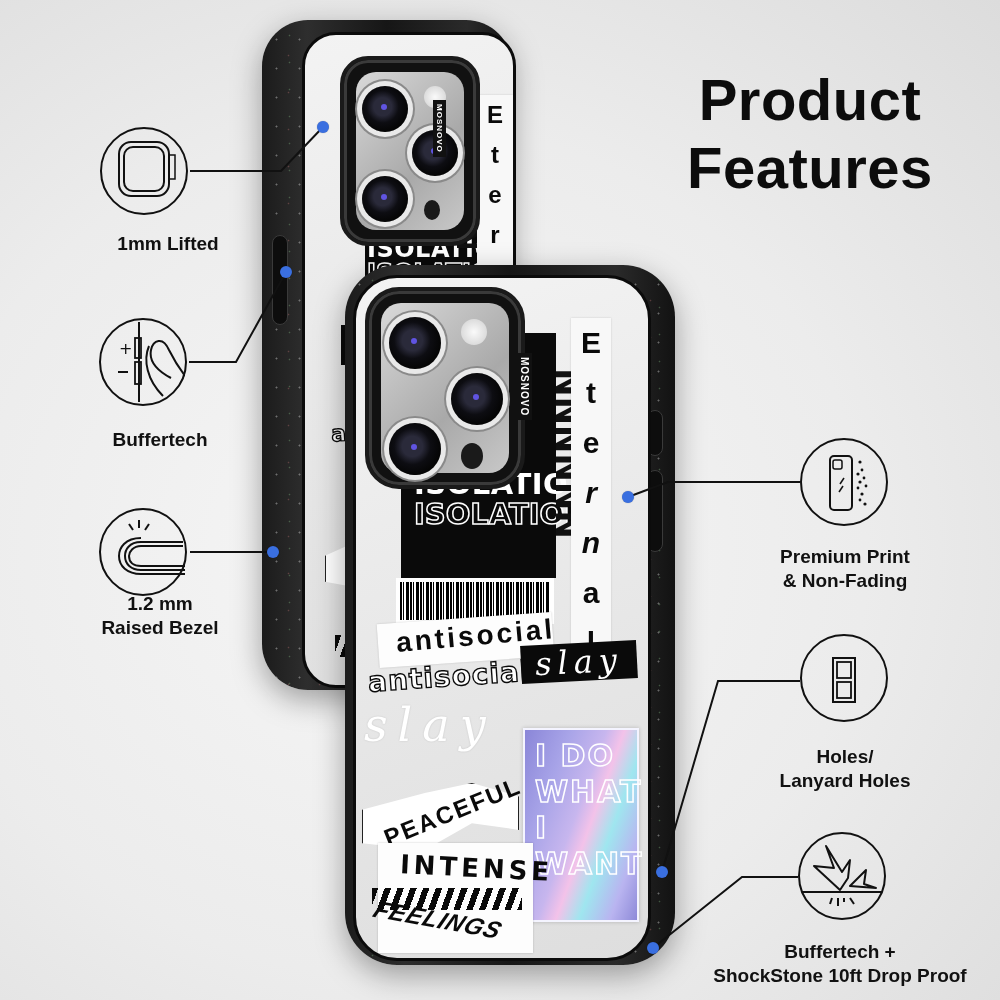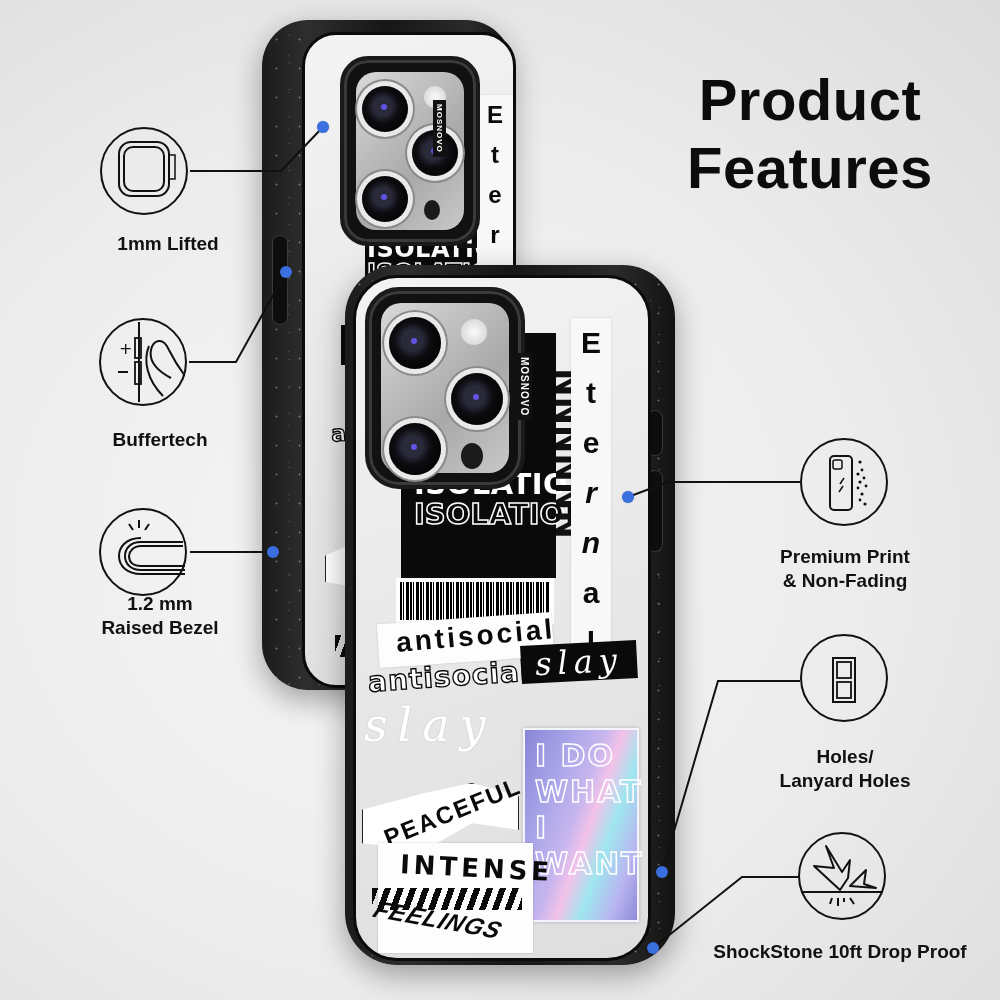--- a/index.html
+++ b/index.html
@@ -366,14 +366,15 @@
     <path d="M14 32 L34 34 L26 12 L42 38 L50 26 L48 44 L40 56 Z" fill="none" stroke="#111" stroke-width="2" stroke-linejoin="round"></path>
     <path d="M50 52 L66 36 L64 50 L76 54 Z" fill="none" stroke="#111" stroke-width="2" stroke-linejoin="round"></path>
     <line x1="2" y1="58" x2="82" y2="58" stroke="#111" stroke-width="2"></line>
     <line x1="32" y1="64" x2="30" y2="70" stroke="#111" stroke-width="2"></line>
     <line x1="38" y1="64" x2="38" y2="72" stroke="#111" stroke-width="2"></line>
     <line x1="44" y1="64" x2="44" y2="68" stroke="#111" stroke-width="2"></line>
     <line x1="50" y1="64" x2="54" y2="70" stroke="#111" stroke-width="2"></line>
   </svg>
 </div>
 <div class="flabel" style="left:690px; top:940px; width:300px;">
+  <div>Buffertech +</div>
   <div>ShockStone 10ft Drop Proof</div>
 </div>
 
 </body></html>

